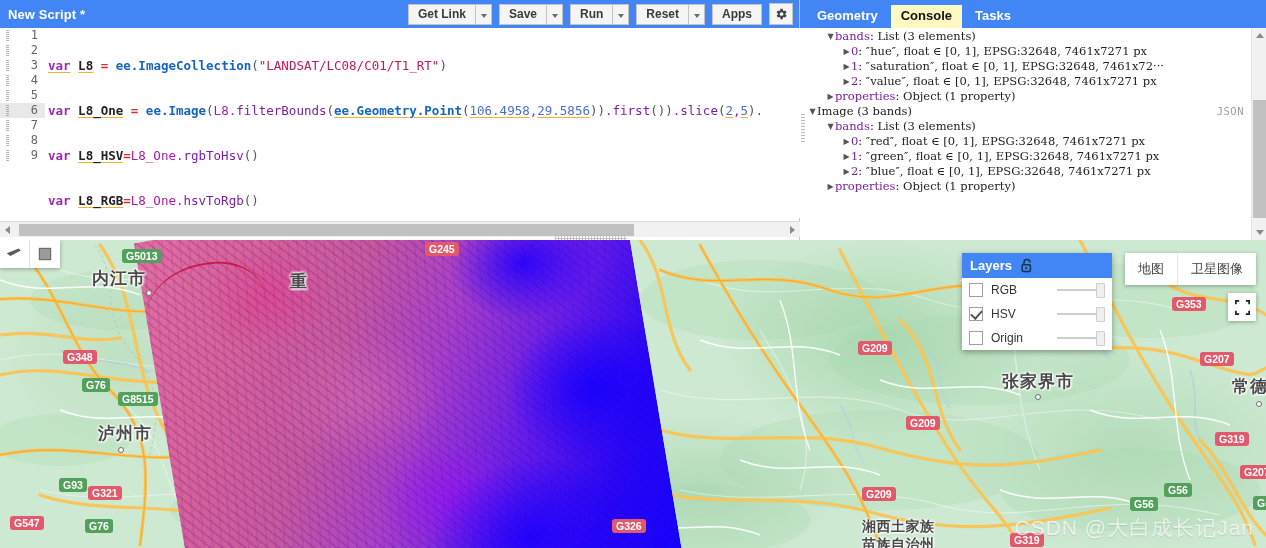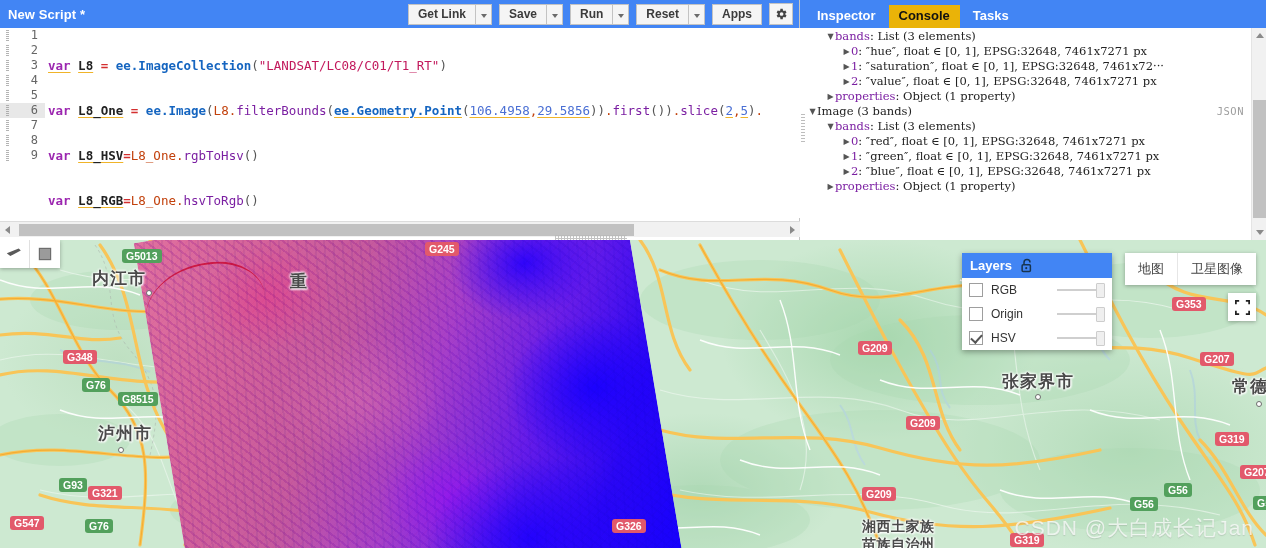--- a/index.html
+++ b/index.html
@@ -72,21 +72,21 @@
     opacity:.75;
   }
   .code-lines {
     position:absolute; left:45px; top:0; right:0; height:100%;
     white-space:pre; overflow:hidden;
   }
   .cline { height:15px; line-height:15px; padding-left:3px; }
   .tk-kw   { color:#9c27b0; font-weight:bold; }
   .tk-var  { color:#222; font-weight:bold; text-decoration:underline;
              text-decoration-color:#f0b429; text-underline-offset:2px; }
-  .tk-plain{ color:#c2410c; }
+  .tk-plain{ color:#a21caf; }
   .tk-op   { color:#d32f2f; font-weight:bold; }
   .tk-ee   { color:#1565c0; font-weight:bold; }
   .tk-fn   { color:#7b1fa2; }
   .tk-str  { color:#c2185b; }
   .tk-num  { color:#4a6fd4; text-decoration:underline;
              text-decoration-color:#f0b429; text-underline-offset:2px; }
   .tk-paren{ color:#555; }
   .tk-ul   { text-decoration:underline; text-decoration-color:#f0b429;
              text-underline-offset:2px; }
 
@@ -125,21 +125,21 @@
     background:#fff;
   }
   .console-tabs {
     height:28px; background:#4285f4; display:flex; align-items:flex-end;
     padding-left:7px; gap:3px;
   }
   .ctab {
     font-size:13px; font-weight:bold; padding:3px 10px 4px; cursor:pointer;
     color:#fff; background:transparent; line-height:16px;
   }
-  .ctab.active { background:#eab308; color:#111; }
+  .ctab.active { background:#fef9c3; color:#111; }
   .console-body {
     position:absolute; left:0; top:28px; width:466px; height:212px;
     background:#fff; overflow:hidden;
     font-family:"DejaVu Serif","Liberation Serif",serif;
     font-size:11.5px; color:#222; padding-top:1px;
   }
   .crow { height:15px; line-height:15px; white-space:nowrap; position:relative; }
   .tri {
     display:inline-block; width:9px; color:#555; font-size:8px;
     text-align:center; cursor:pointer; vertical-align:1px;
@@ -379,21 +379,21 @@
         <div class="hs-track">
           <div class="hs-thumb"></div>
         </div>
         <div class="hs-arrow right"></div>
       </div>
       <div class="resize-grip"></div>
     </div>
 
     <div class="console-pane">
       <div class="console-tabs">
-        <div class="ctab">Inspector</div>
+        <div class="ctab">Geometry</div>
         <div class="ctab active">Console</div>
         <div class="ctab">Tasks</div>
       </div>
 
       <div class="console-body">
         <div class="console-lgrip"></div>
 
         <div class="crow" style="padding-left:26px"><span class="tri">▼</span><span class="k-purple">bands</span><span>: List (3 elements)</span></div>
         <div class="crow" style="padding-left:42px"><span class="tri">▶</span><span class="k-purple">0</span><span>: ″hue″, float ∈ [0, 1], EPSG:32648, 7461x7271 px</span></div>
         <div class="crow" style="padding-left:42px"><span class="tri">▶</span><span class="k-purple">1</span><span>: ″saturation″, float ∈ [0, 1], EPSG:32648, 7461x72···</span></div>
@@ -534,30 +534,30 @@
 
       <div class="layer-row">
         <span class="lcheck"></span>
         <span class="lname">RGB</span>
         <span class="lslider">
           <span class="track"></span>
           <span class="knob"></span>
         </span>
       </div>
       <div class="layer-row">
-        <span class="lcheck"></span>
-        <span class="lname">Origin</span>
+        <span class="lcheck on"></span>
+        <span class="lname">HSV</span>
         <span class="lslider">
           <span class="track"></span>
           <span class="knob"></span>
         </span>
       </div>
       <div class="layer-row">
-        <span class="lcheck on"></span>
-        <span class="lname">HSV</span>
+        <span class="lcheck"></span>
+        <span class="lname">Origin</span>
         <span class="lslider">
           <span class="track"></span>
           <span class="knob"></span>
         </span>
       </div>
     </div>
 
     <div class="maptype">
       <div class="mt-btn">地图</div>
       <div class="mt-btn">卫星图像</div>

